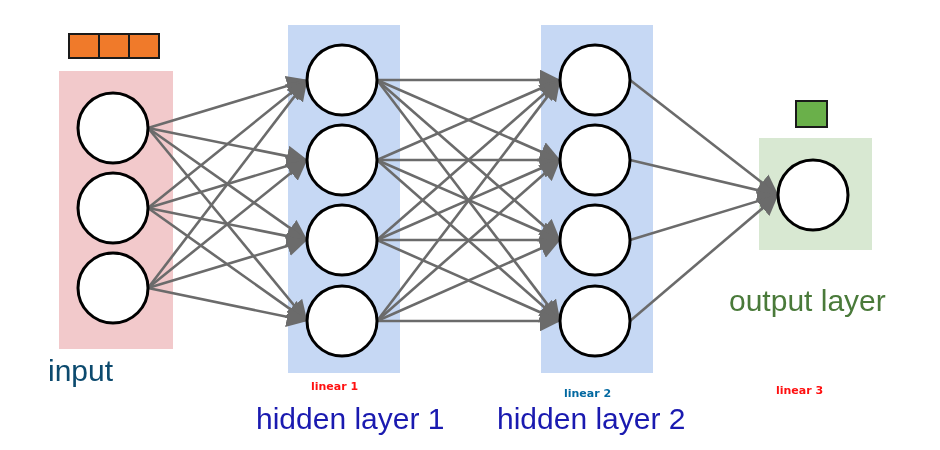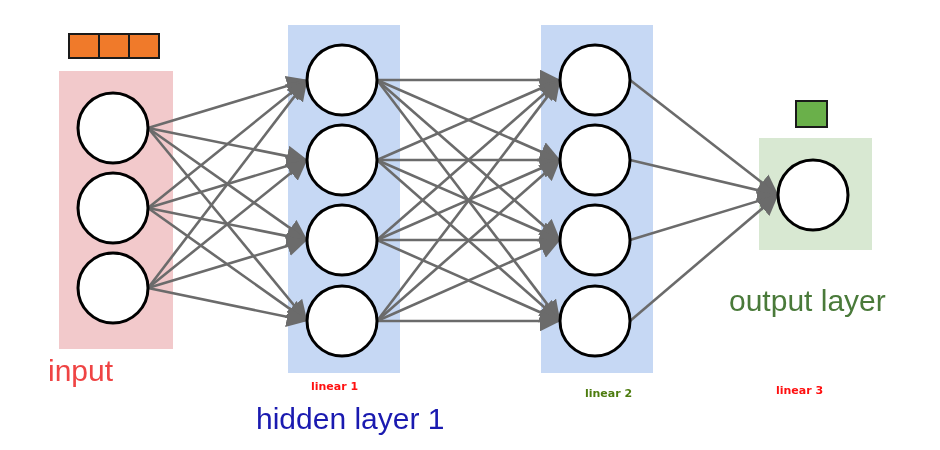--- a/index.html
+++ b/index.html
@@ -74,19 +74,20 @@
         <circle cx="342" cy="240" r="35" fill="#ffffff" stroke="#000000" stroke-width="3"></circle>
         <circle cx="342" cy="321" r="35" fill="#ffffff" stroke="#000000" stroke-width="3"></circle>
         <circle cx="595" cy="80" r="35" fill="#ffffff" stroke="#000000" stroke-width="3"></circle>
         <circle cx="595" cy="160" r="35" fill="#ffffff" stroke="#000000" stroke-width="3"></circle>
         <circle cx="595" cy="240" r="35" fill="#ffffff" stroke="#000000" stroke-width="3"></circle>
         <circle cx="595" cy="321" r="35" fill="#ffffff" stroke="#000000" stroke-width="3"></circle>
         <circle cx="813" cy="195" r="35" fill="#ffffff" stroke="#000000" stroke-width="3"></circle>
       </g>
   </svg>
 
-  <div class="lbl lbl-big" style="left:48px; top:354px; color:#ef4444;">input</div>
+  <div class="lbl lbl-big" style="left:48px; top:354px; color:#0c4a6e;">input</div>
   <div class="lbl lbl-linear" style="left:311px; top:380px; color:#ff1010;">linear 1</div>
   <div class="lbl lbl-big" style="left:247px; top:402px; color:#1a1ab0;margin-left:9px;">hidden layer 1</div>
-  <div class="lbl lbl-linear" style="left:585px; top:387px; color:#4d7c0f;">linear 2</div>
+  <div class="lbl lbl-linear" style="left:564px; top:387px; color:#0369a1;">linear 2</div>
+  <div class="lbl lbl-big" style="left:497px; top:402px; color:#1a1ab0;">hidden layer 2</div>
   <div class="lbl lbl-big" style="left:729px; top:284px; color:#4a7a3a;text-align:center;">output layer</div>
   <div class="lbl lbl-linear" style="left:776px; top:384px; color:#ff1010;">linear 3</div>
 </div>
 
 </body></html>

